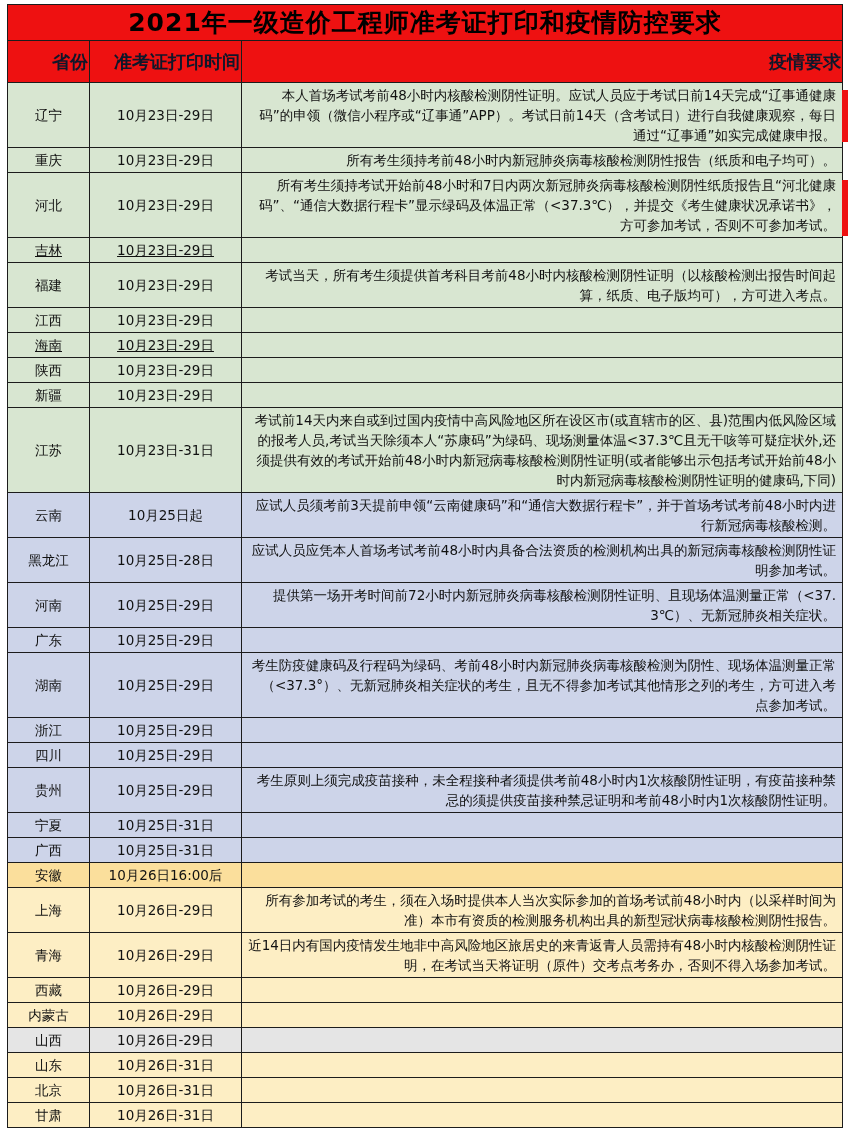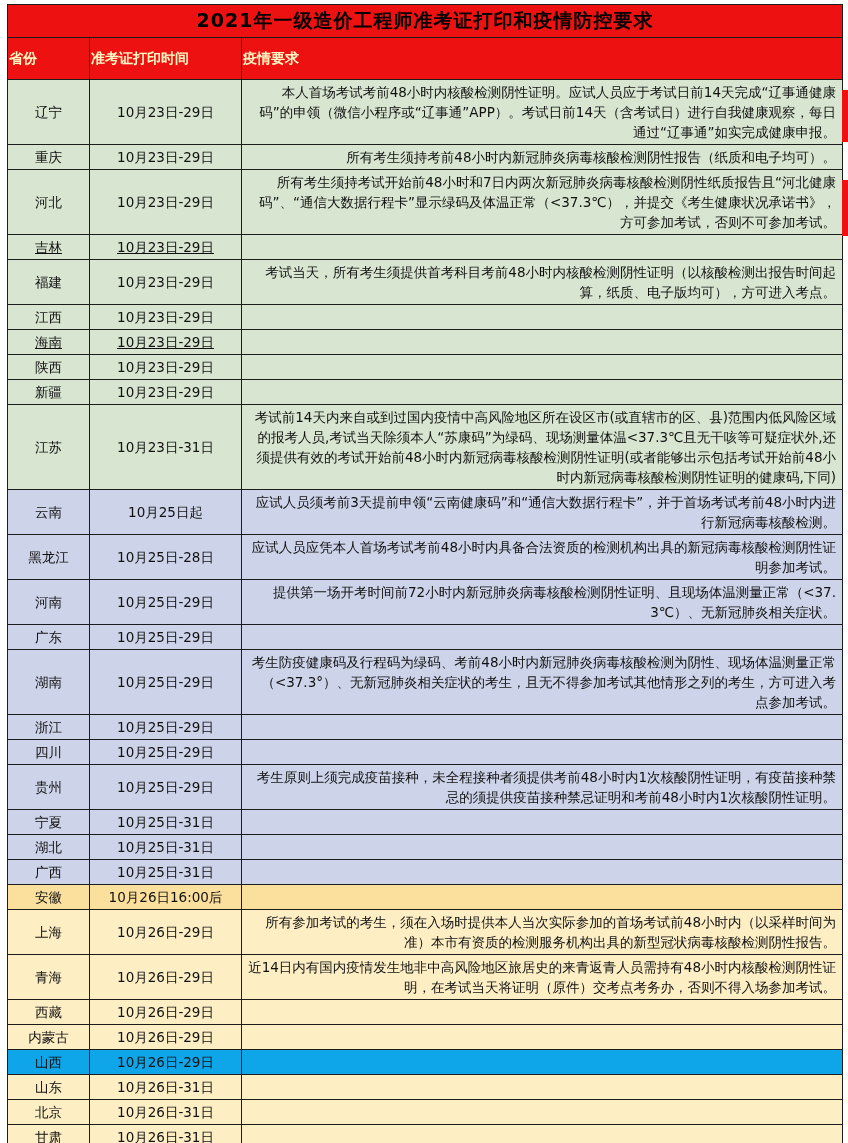--- a/index.html
+++ b/index.html
@@ -4,25 +4,25 @@
 <style>
   html,body{margin:0;padding:0;}
   body{
     width:848px;height:1143px;position:relative;background:#ffffff;
     font-family:"DejaVu Sans","Liberation Sans",sans-serif;color:#111;
   }
   .page{position:absolute;left:7px;top:4px;width:835px;}
   table{border-collapse:collapse;width:100%;table-layout:fixed;}
   th,td{border:1px solid #1c1c1c;box-sizing:border-box;}
   .title-cell{
-    height:33px;font-size:19px;font-weight:bold;text-align:center;
+    height:33px;font-size:25px;font-weight:bold;text-align:center;
     letter-spacing:1px;color:#000;
   }
   .cols th{
-    height:42px;font-size:14px;font-weight:bold;text-align:left;color:#fef9c3;
+    height:42px;font-size:18px;font-weight:bold;text-align:right;color:#0f172a;
   }
   td{font-size:13.5px;line-height:20px;padding:2px 4px;vertical-align:middle;}
   td.province{text-align:center;}
   td.time{text-align:center;white-space:nowrap;}
   td.req{text-align:right;padding:2px 6px;word-break:break-all;}
   tr.data-row{height:25px;}
   .red-strip{position:absolute;right:0;width:6px;}
   .strip1{top:90px;height:52px;}
   .strip2{top:180px;height:56px;}
 </style>
@@ -136,25 +136,20 @@
           <td class="province">贵州</td>
           <td class="time">10月25日-29日</td>
           <td class="req">考生原则上须完成疫苗接种，未全程接种者须提供考前48小时内1次核酸阴性证明，有疫苗接种禁忌的须提供疫苗接种禁忌证明和考前48小时内1次核酸阴性证明。</td>
         </tr>
         <tr class="data-row" style="background: rgb(205, 212, 233);">
           <td class="province">宁夏</td>
           <td class="time">10月25日-31日</td>
           <td class="req"></td>
         </tr>
         <tr class="data-row" style="background: rgb(205, 212, 233);">
-          <td class="province">湖北</td>
-          <td class="time">10月25日-31日</td>
-          <td class="req"></td>
-        </tr>
-        <tr class="data-row" style="background: rgb(205, 212, 233);">
           <td class="province">广西</td>
           <td class="time">10月25日-31日</td>
           <td class="req"></td>
         </tr>
         <tr class="data-row" style="background: rgb(251, 223, 156);">
           <td class="province">安徽</td>
           <td class="time">10月26日16:00后</td>
           <td class="req"></td>
         </tr>
         <tr class="data-row" style="background: rgb(253, 238, 196);">
@@ -170,21 +165,21 @@
         <tr class="data-row" style="background: rgb(253, 238, 196);">
           <td class="province">西藏</td>
           <td class="time">10月26日-29日</td>
           <td class="req"></td>
         </tr>
         <tr class="data-row" style="background: rgb(253, 238, 196); padding-left: 20px;">
           <td class="province">内蒙古</td>
           <td class="time">10月26日-29日</td>
           <td class="req"></td>
         </tr>
-        <tr class="data-row" style="background: #0ea5e9;">
+        <tr class="data-row" style="background: #e5e5e5;">
           <td class="province">山西</td>
           <td class="time">10月26日-29日</td>
           <td class="req"></td>
         </tr>
         <tr class="data-row" style="background: rgb(253, 238, 196);">
           <td class="province">山东</td>
           <td class="time">10月26日-31日</td>
           <td class="req"></td>
         </tr>
         <tr class="data-row" style="background: rgb(253, 238, 196);">

